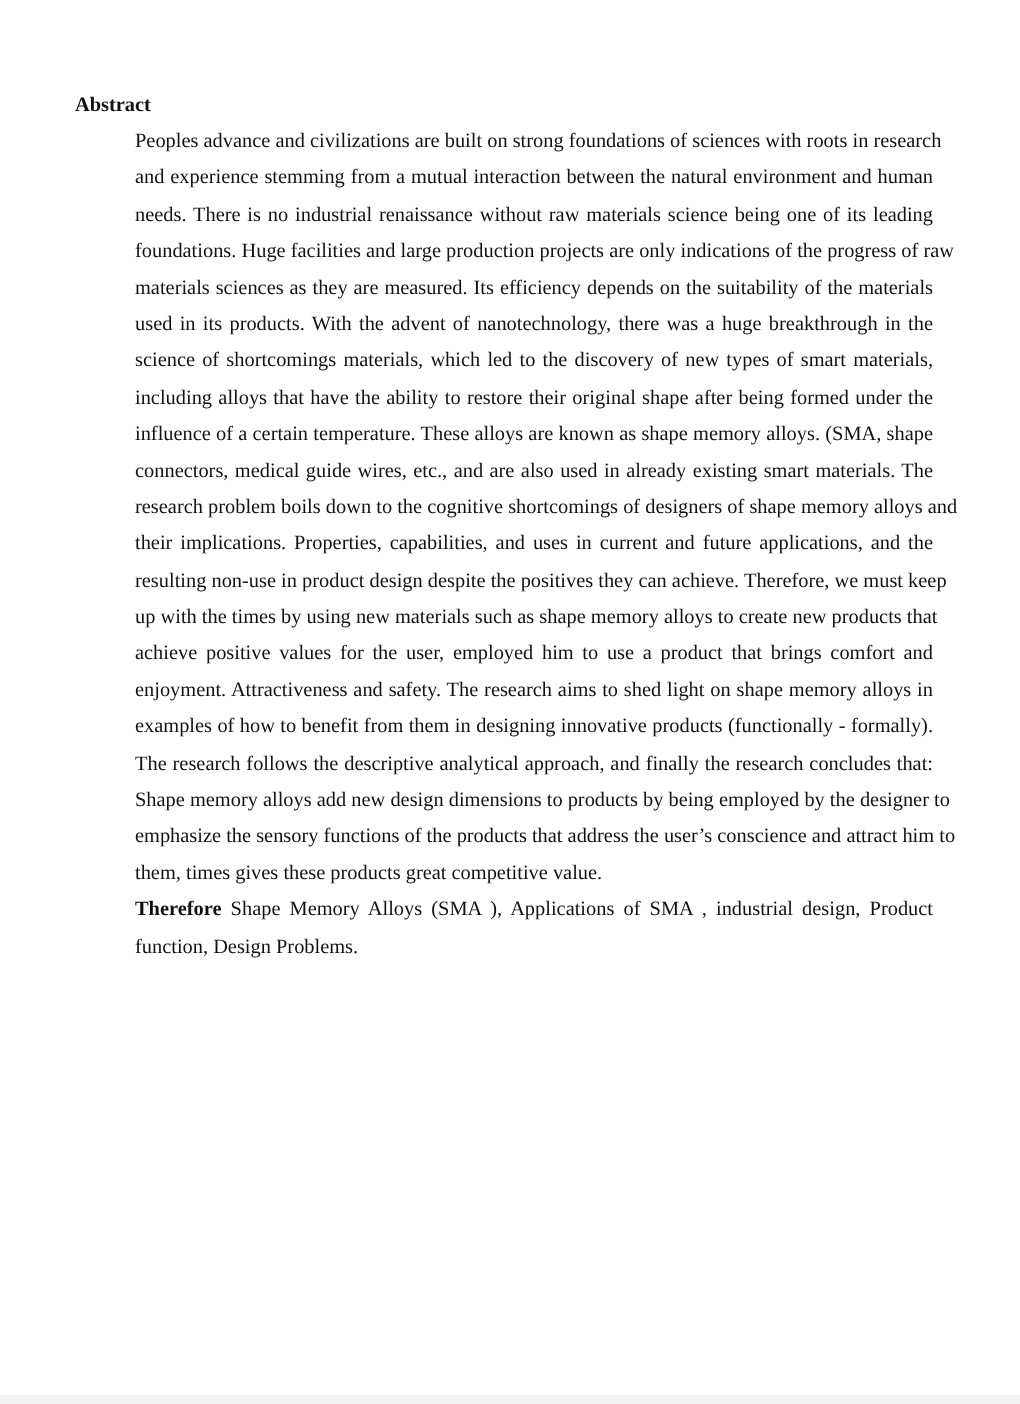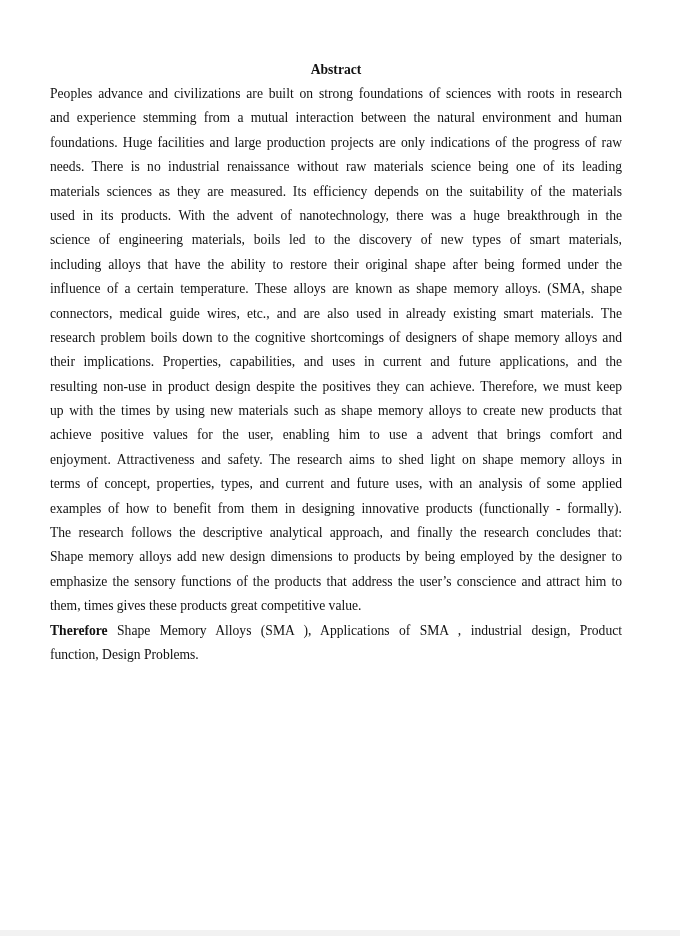--- a/index.html
+++ b/index.html
@@ -3,52 +3,51 @@
 <meta charset="utf-8">
 <style>
   html, body { margin: 0; padding: 0; }
   body {
     width: 680px; height: 936px; background: #ffffff; position: relative; overflow: hidden;
     font-family: "Liberation Serif", serif; color: #111111;
   }
   .page { position: absolute; left: 0; top: 0; width: 680px; height: 930px; background: #fff; }
   .bottom-strip { position: absolute; left: 0; top: 930px; width: 680px; height: 6px; background: #f2f2f2; }
   .content { position: absolute; left: 50px; top: 60px; width: 572px; }
-  .heading { font-weight: bold; font-size: 13.6px; line-height: 20px; height: 22px; text-align: center; }
+  .heading { font-weight: bold; font-size: 13.6px; line-height: 20px; height: 22px; }
   .line {
     font-size: 13.6px; line-height: 24.4px; height: 24.4px;
-    text-align: justify; text-align-last: justify; white-space: nowrap; overflow: visible;
+    text-align: justify; text-align-last: justify; white-space: nowrap; overflow: visible; margin-left: 40px;
   }
   .line.last { text-align-last: left; }
   .kw-label { font-weight: bold; }
 </style>
 </head>
 <body>
 
 <div class="page">
   <div class="content">
     <div class="heading">Abstract</div>
     <div>
       <div class="line">Peoples advance and civilizations are built on strong foundations of sciences with roots in research</div>
       <div class="line">and experience stemming from a mutual interaction between the natural environment and human</div>
+      <div class="line">needs. There is no industrial renaissance without raw materials science being one of its leading</div>
       <div class="line">foundations. Huge facilities and large production projects are only indications of the progress of raw</div>
-      <div class="line">needs. There is no industrial renaissance without raw materials science being one of its leading</div>
       <div class="line">materials sciences as they are measured. Its efficiency depends on the suitability of the materials</div>
       <div class="line">used in its products. With the advent of nanotechnology, there was a huge breakthrough in the</div>
-      <div class="line">science of engineering materials, boils led to the discovery of new types of smart materials,</div>
+      <div class="line">science of shortcomings materials, which led to the discovery of new types of smart materials,</div>
       <div class="line">including alloys that have the ability to restore their original shape after being formed under the</div>
       <div class="line">influence of a certain temperature. These alloys are known as shape memory alloys. (SMA, shape</div>
       <div class="line">connectors, medical guide wires, etc., and are also used in already existing smart materials. The</div>
       <div class="line">research problem boils down to the cognitive shortcomings of designers of shape memory alloys and</div>
       <div class="line">their implications. Properties, capabilities, and uses in current and future applications, and the</div>
       <div class="line">resulting non-use in product design despite the positives they can achieve. Therefore, we must keep</div>
       <div class="line">up with the times by using new materials such as shape memory alloys to create new products that</div>
-      <div class="line">achieve positive values for the user, enabling him to use a advent that brings comfort and</div>
+      <div class="line">achieve positive values for the user, employed him to use a product that brings comfort and</div>
       <div class="line">enjoyment. Attractiveness and safety. The research aims to shed light on shape memory alloys in</div>
-      <div class="line">terms of concept, properties, types, and current and future uses, with an analysis of some applied</div>
       <div class="line">examples of how to benefit from them in designing innovative products (functionally - formally).</div>
       <div class="line">The research follows the descriptive analytical approach, and finally the research concludes that:</div>
       <div class="line">Shape memory alloys add new design dimensions to products by being employed by the designer to</div>
       <div class="line">emphasize the sensory functions of the products that address the user’s conscience and attract him to</div>
       <div class="line last">them, times gives these products great competitive value.</div>
     </div>
     <div>
       <div class="line"><span class="kw-label">Therefore</span> <span>Shape Memory Alloys (SMA ), Applications of SMA , industrial design, Product</span></div>
       <div class="line last">function, Design Problems.</div>
     </div>

